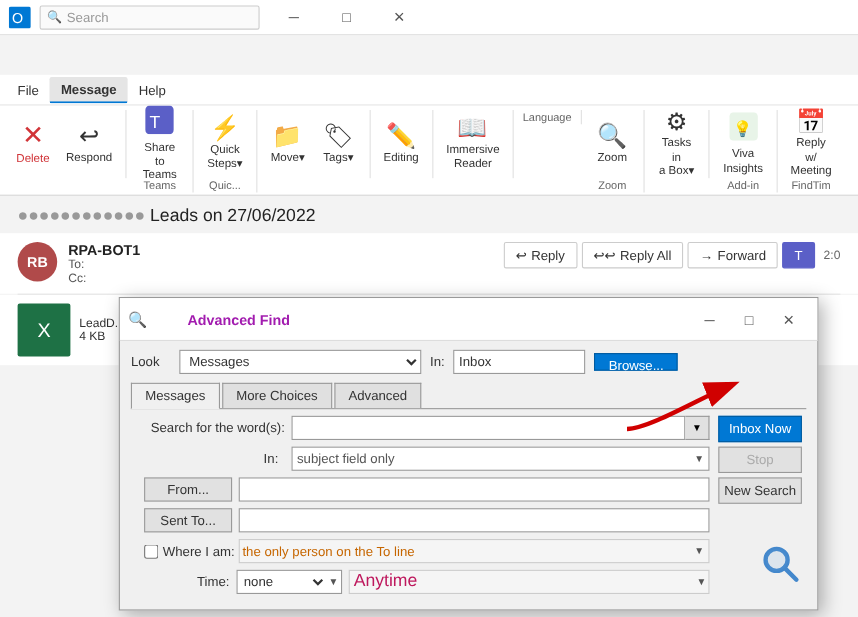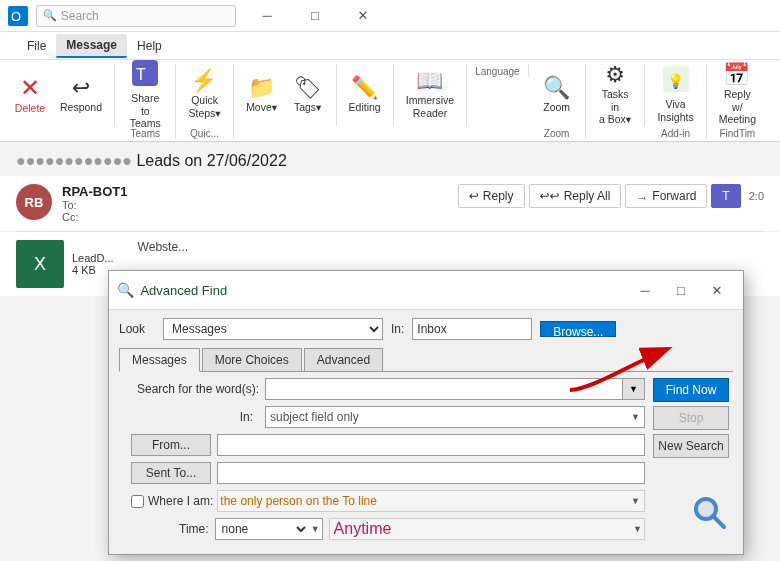--- a/index.html
+++ b/index.html
@@ -30,22 +30,23 @@
     }
     .title-bar-controls { display: flex; gap: 2px; margin-left: 8px; }
     .title-ctrl { width: 46px; height: 32px; display: flex; align-items: center; justify-content: center; font-size: 13px; color: #555; cursor: pointer; background: transparent; border: none; }
 
     
     .menu-bar {
       height: 28px;
       background: #fff;
       display: flex;
       align-items: center;
-      padding: 0 17px;
+      padding: 0 6px;
       border-bottom: 1px solid #e0e0e0;
+      margin-top: 36px;
     }
     .menu-item {
       padding: 4px 10px;
       font-size: 12px;
       color: #333;
       cursor: pointer;
       border-radius: 2px;
     }
     .menu-item:hover, .menu-item.active { background: #e5e5e5; }
     .menu-item.active { font-weight: 600; border-bottom: 2px solid #0078d4; }
@@ -177,21 +178,21 @@
     }
     .dialog-titlebar {
       background: #fff;
       padding: 6px 8px;
       display: flex;
       align-items: center;
       gap: 6px;
       border-bottom: 1px solid #ddd;
     }
     .dialog-title-icon { font-size: 14px; color: #0078d4; }
-    .dialog-title-text { font-size: 13px; font-weight: 400; flex: 1; color: #14532d; }
+    .dialog-title-text { font-size: 13px; font-weight: 700; flex: 1; color: #a21caf; margin-left: 30px; }
     .dialog-controls { display: flex; gap: 0; }
     .dialog-ctrl {
       width: 36px; height: 26px;
       display: flex; align-items: center; justify-content: center;
       font-size: 13px; color: #555;
       cursor: pointer; background: transparent; border: none;
     }
 
     .dialog-body { padding: 8px 10px; }
 
@@ -296,21 +297,21 @@
     .where-arrow { font-size: 9px; color: #555; padding: 0 2px; }
 
     .time-row { display: flex; align-items: center; gap: 6px; margin-bottom: 6px; }
     .time-label { font-size: 12px; color: #333; }
     .time-select-wrap {
       height: 22px;
       border: 1px solid #999;
       background: #fff;
       display: flex;
       align-items: center;
-      width: 108px;
+      width: 96px;
     }
     .time-select {
       flex: 1;
       height: 100%;
       border: none;
       background: transparent;
       font-size: 12px;
       padding: 0 2px;
       color: #333;
     }
@@ -661,21 +662,21 @@
               <span class="time-arrow">▼</span>
             </div>
             <div class="time-value-wrap">
               <span class="time-value">Anytime</span>
               <span style="font-size:9px;color:#555;">▼</span>
             </div>
           </div>
         </div>
 
         <div class="dialog-right">
-          <button class="dialog-right-btn primary">Find Now</button>
+          <button class="dialog-right-btn primary">Inbox Now</button>
           <button class="dialog-right-btn disabled">Stop</button>
           <button class="dialog-right-btn">New Search</button>
         </div>
       </div>
     </div>
   </div>
 </div>
 
 <svg class="red-arrow" viewBox="0 0 120 60">
   <defs>

